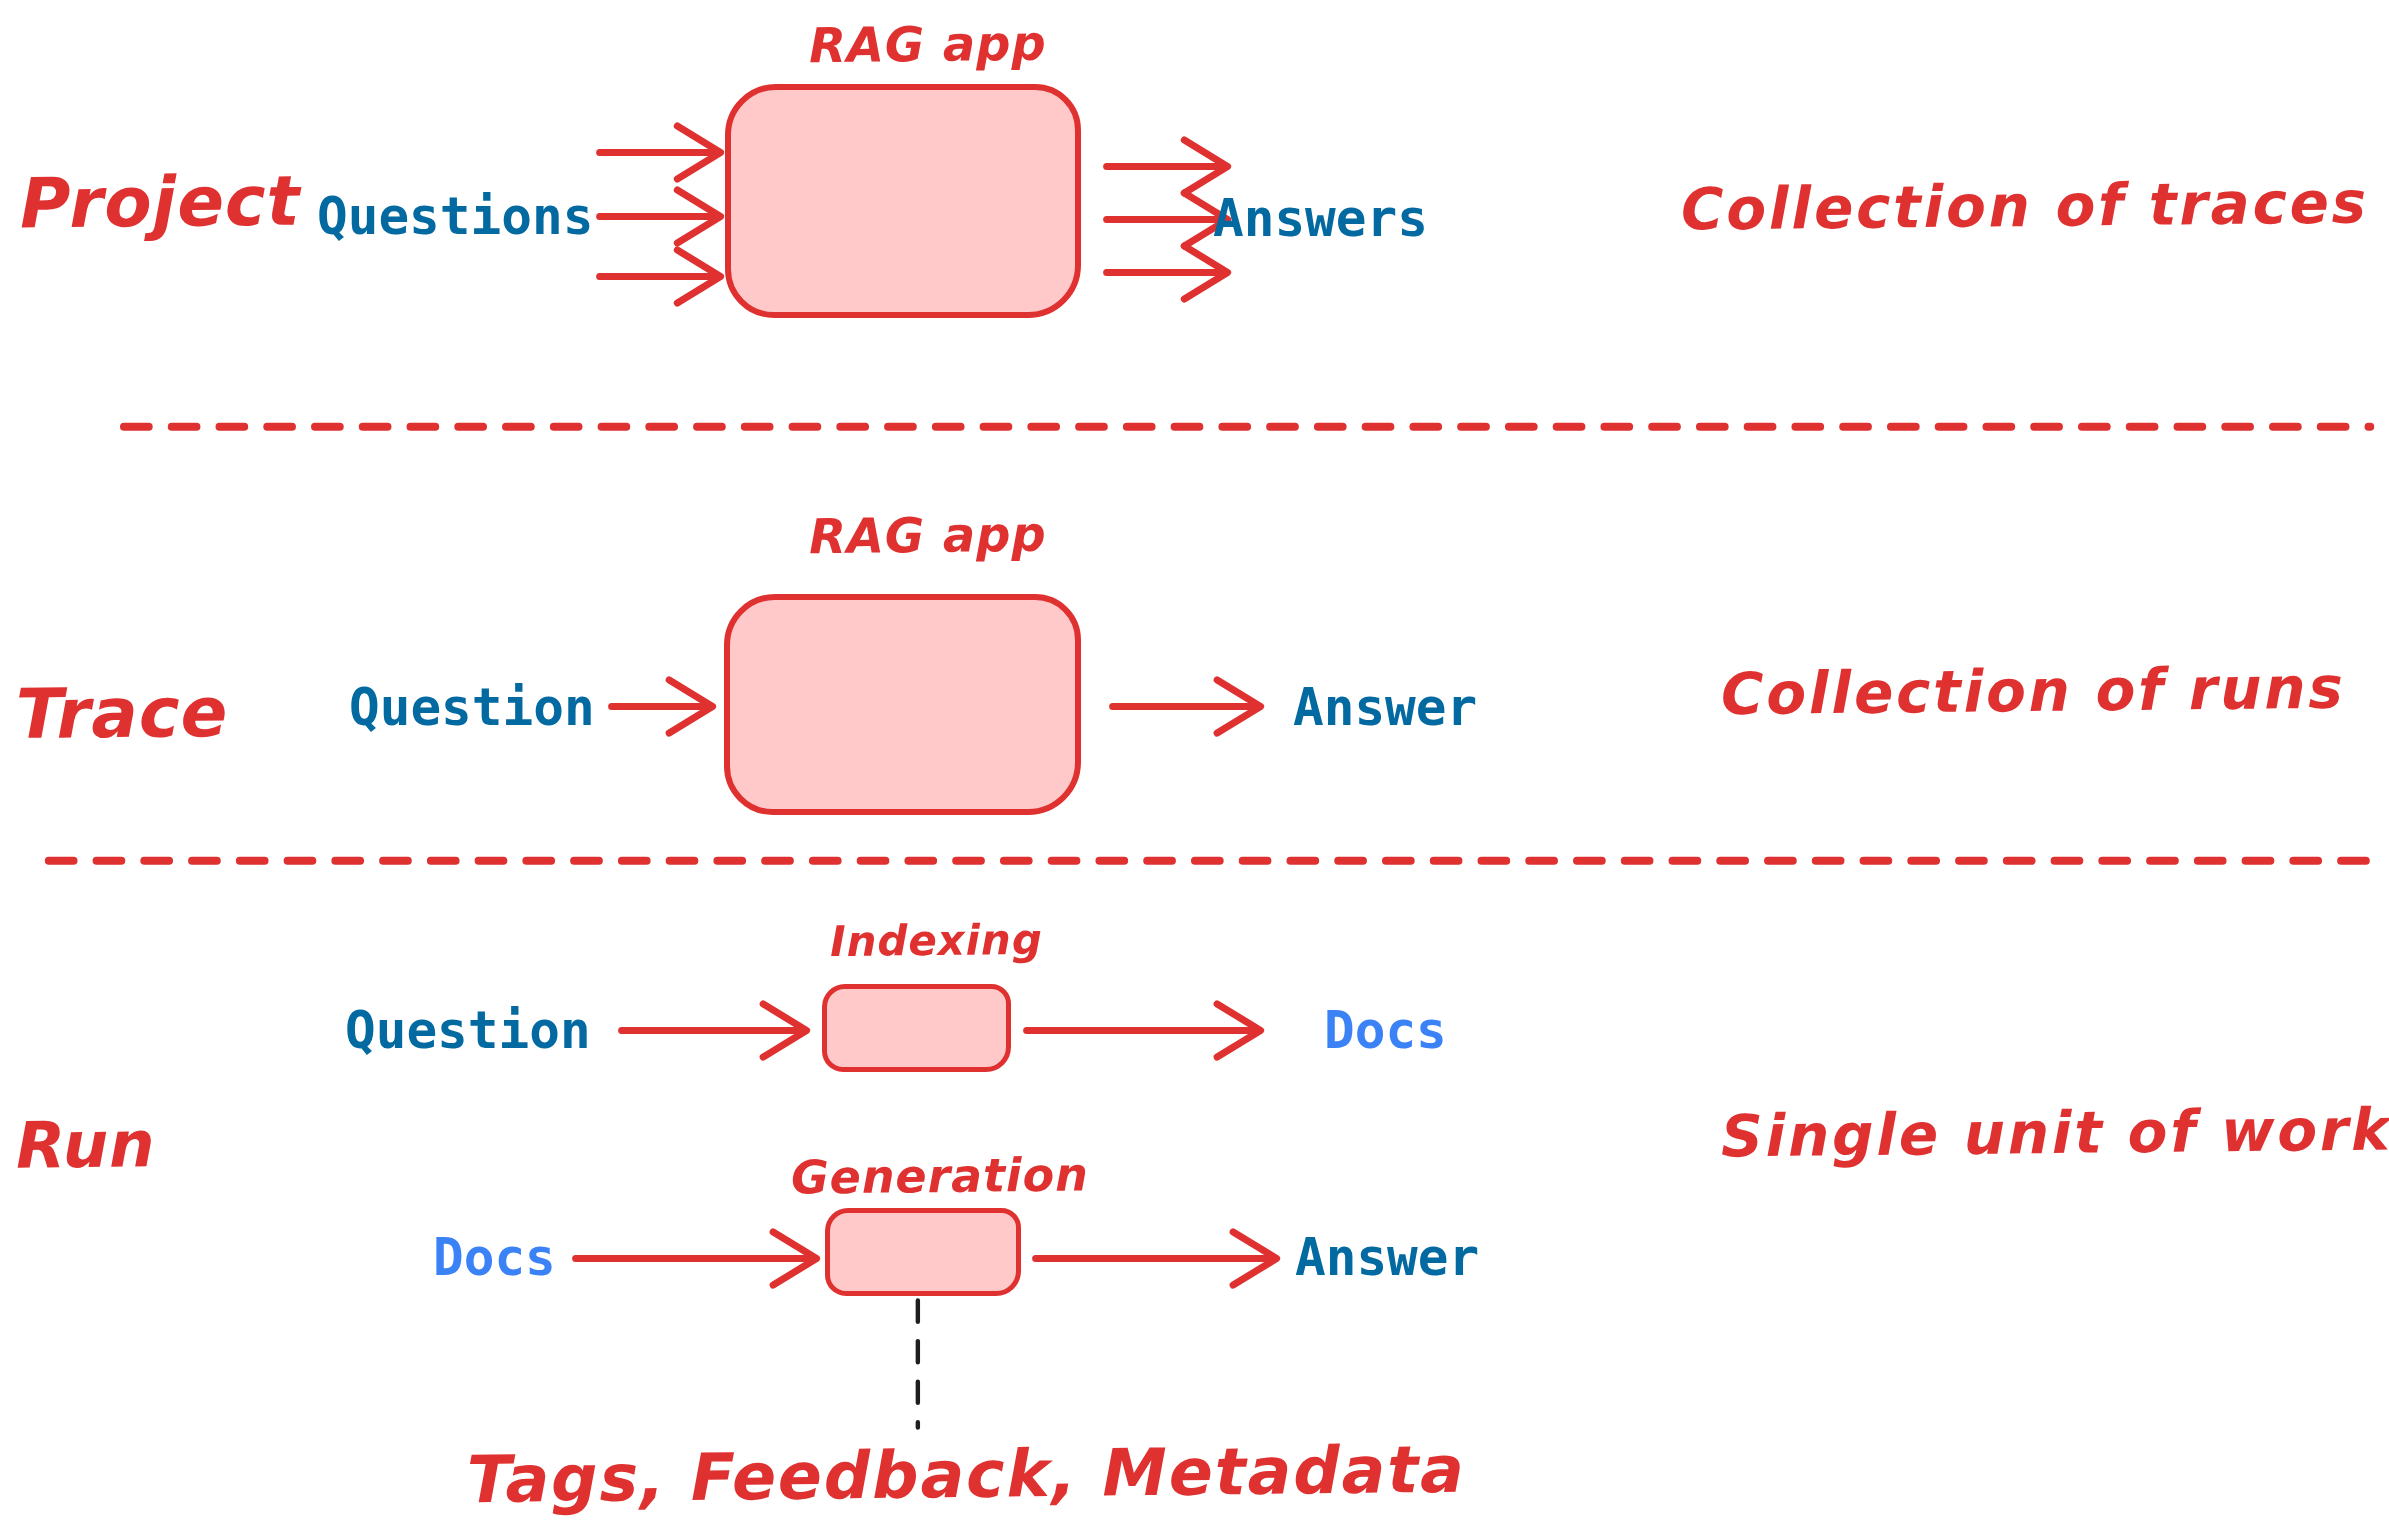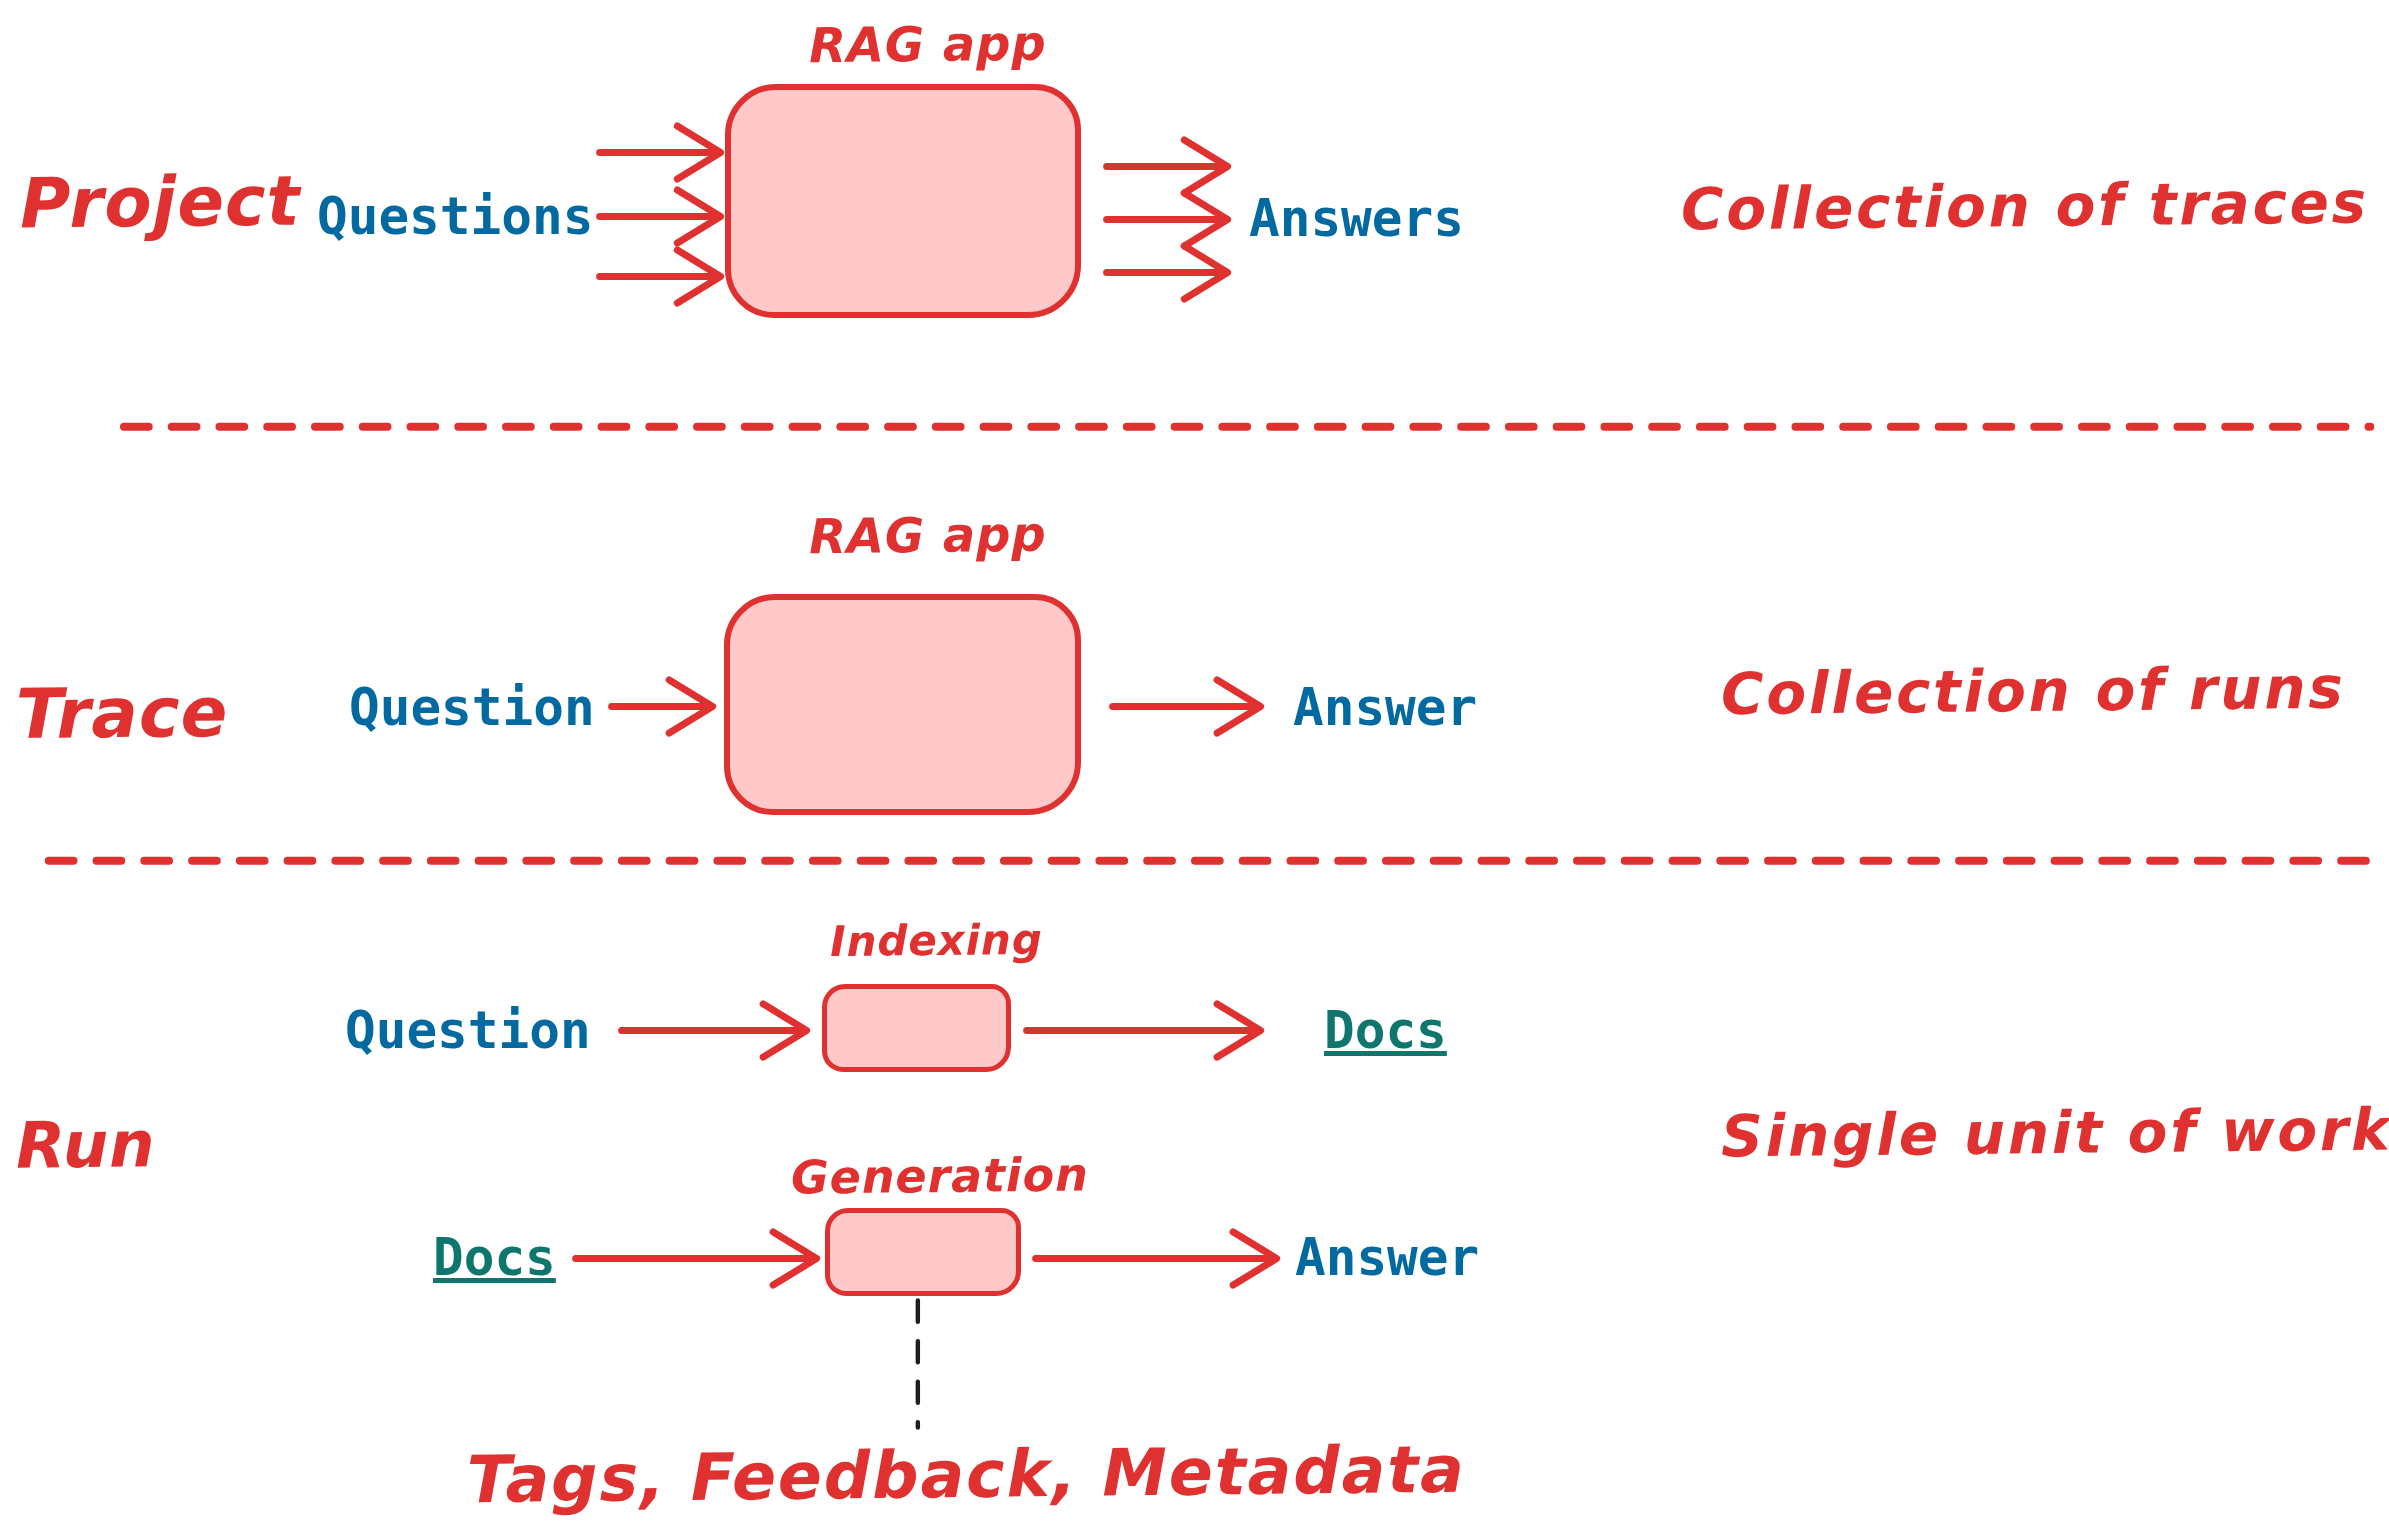--- a/index.html
+++ b/index.html
@@ -20,21 +20,21 @@
     letter-spacing:0.9px;
     transform:rotate(-0.6deg);
   }
   
   .mono{
     font-family:"DejaVu Sans Mono",monospace;
     font-weight:bold;
     color:#0369a1;
     font-size:51px;
   }
-  .mono.red{color:#0f766e;text-decoration:underline;}
+  .mono.red{color:#3b82f6;}
   
   .ragbox{
     position:absolute;
     background:#ffc9c9;
     border:6.2px solid #e03131;
     box-sizing:border-box;
   }
   .bigbox{border-radius:51px 46px 53px 49px;}
   .smallbox{border-radius:23px 19.5px 25px 21px;border-width:5.3px;}
   svg{display:block;overflow:visible;}
@@ -65,21 +65,21 @@
   <svg class="abs" style="left:1104px;top:131px;" width="128" height="71" viewBox="0 0 145 80">
     <path d="M3 40 H133 M91 10 L140 40 L91 70" fill="none" stroke="#e03131" stroke-width="8" stroke-linecap="round" stroke-linejoin="round"></path>
   </svg>
   <svg class="abs" style="left:1104px;top:184px;" width="128" height="71" viewBox="0 0 145 80">
     <path d="M3 40 H133 M91 10 L140 40 L91 70" fill="none" stroke="#e03131" stroke-width="8" stroke-linecap="round" stroke-linejoin="round"></path>
   </svg>
   <svg class="abs" style="left:1104px;top:237px;" width="128" height="71" viewBox="0 0 145 80">
     <path d="M3 40 H133 M91 10 L140 40 L91 70" fill="none" stroke="#e03131" stroke-width="8" stroke-linecap="round" stroke-linejoin="round"></path>
   </svg>
 
-  <div class="abs mono" style="left:1249px;top:193px;">Answers</div>
+  <div class="abs mono" style="left:1213px;top:193px;">Answers</div>
 
   <div class="abs hw" style="left:1681px;top:177px;font-size:58px;letter-spacing:2.7px;">Collection of traces</div>
 
   <svg class="abs" style="left:0;top:418px;" width="2389" height="17.7" viewBox="0 0 2701 20">
     <line x1="140" y1="10" x2="2680" y2="10" stroke="#e03131" stroke-width="9" stroke-linecap="round" stroke-dasharray="28 26"></line>
   </svg>
 
   <div class="abs hw" style="left:809px;top:511px;font-size:48px;">RAG app</div>
 
   <div class="ragbox bigbox" style="left:724px;top:594px;width:357px;height:221px;"></div>

